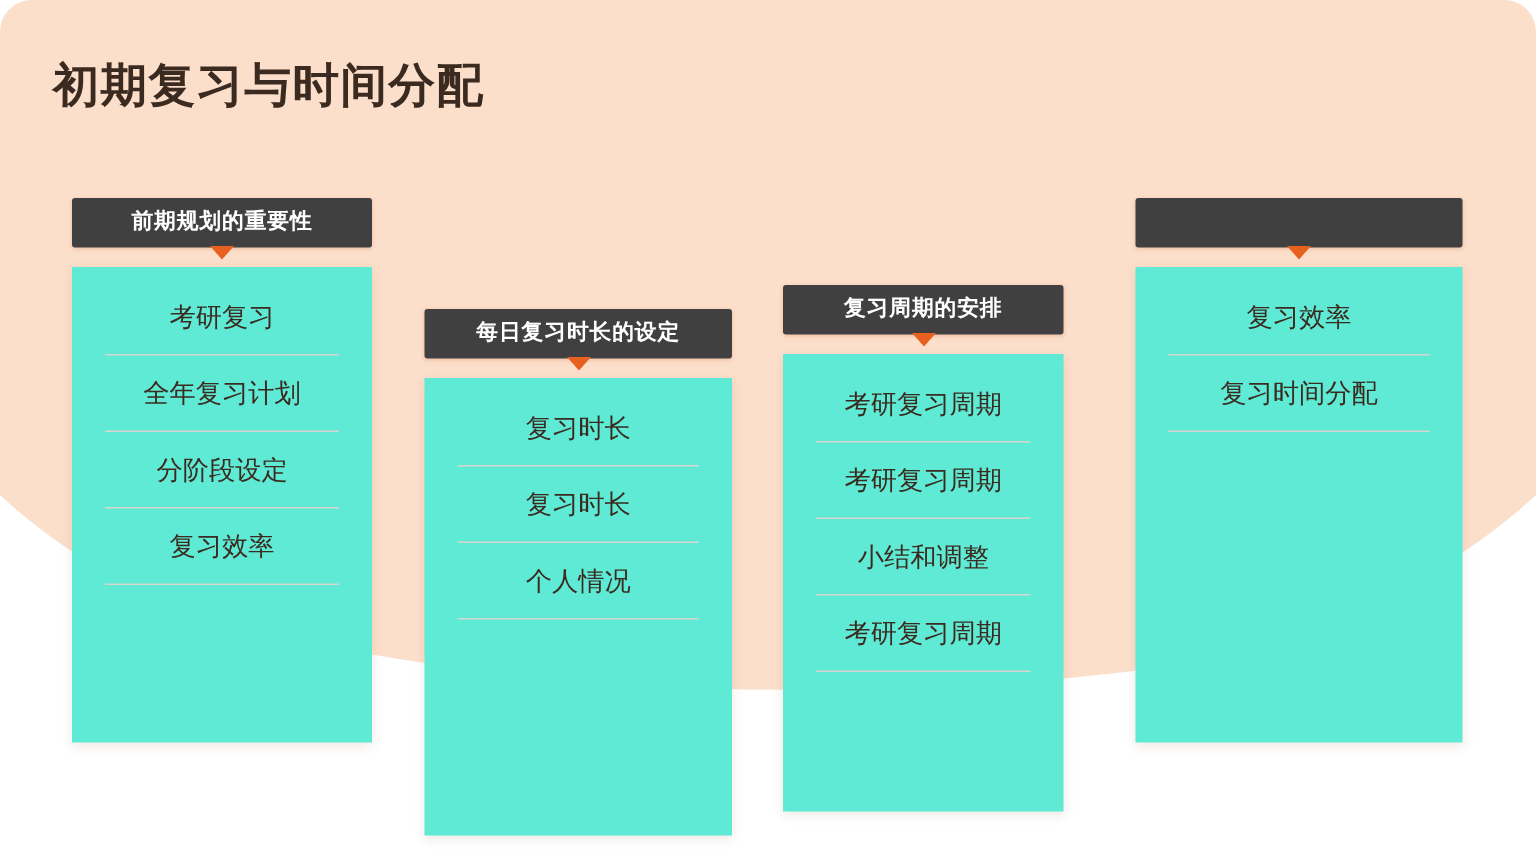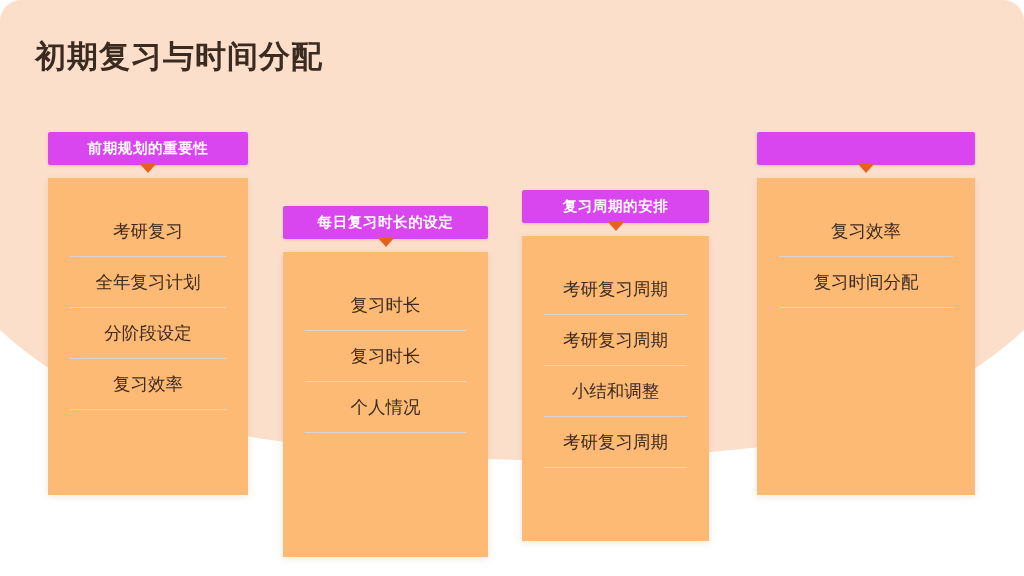--- a/index.html
+++ b/index.html
@@ -53,21 +53,21 @@
     letter-spacing: 1px;
     white-space: nowrap;
   }
 
   
   .card {
     position: absolute;
   }
   .card-header {
     position: relative;
-    background: #d946ef;
+    background: #404040;
     color: #ffffff;
     font-size: 14.5px;
     font-weight: bold;
     letter-spacing: 0.6px;
     text-align: center;
     line-height: 33px;
     height: 33px;
     border-radius: 2px;
     box-shadow: 0 1px 3px rgba(190, 90, 40, 0.25);
     white-space: nowrap;
@@ -77,24 +77,24 @@
     left: 50%;
     bottom: -8px;
     margin-left: -8px;
     width: 0;
     height: 0;
     border-left: 8px solid transparent;
     border-right: 8px solid transparent;
     border-top: 9px solid #e8601d;
   }
   .card-body {
-    background: #fdba74;
+    background: #5eead4;
     box-shadow: 0 2px 7px rgba(150, 110, 80, 0.16);
     box-sizing: border-box;
-    padding-top: 28px;
+    padding-top: 8px;
   }
   .card-item {
     position: relative;
     margin: 0 22px;
     text-align: center;
     color: #3b2a1f;
     font-size: 17.5px;
     line-height: 27px;
     padding: 12px 0 11px 0;
     border-bottom: 1px solid #d9d5d0;

